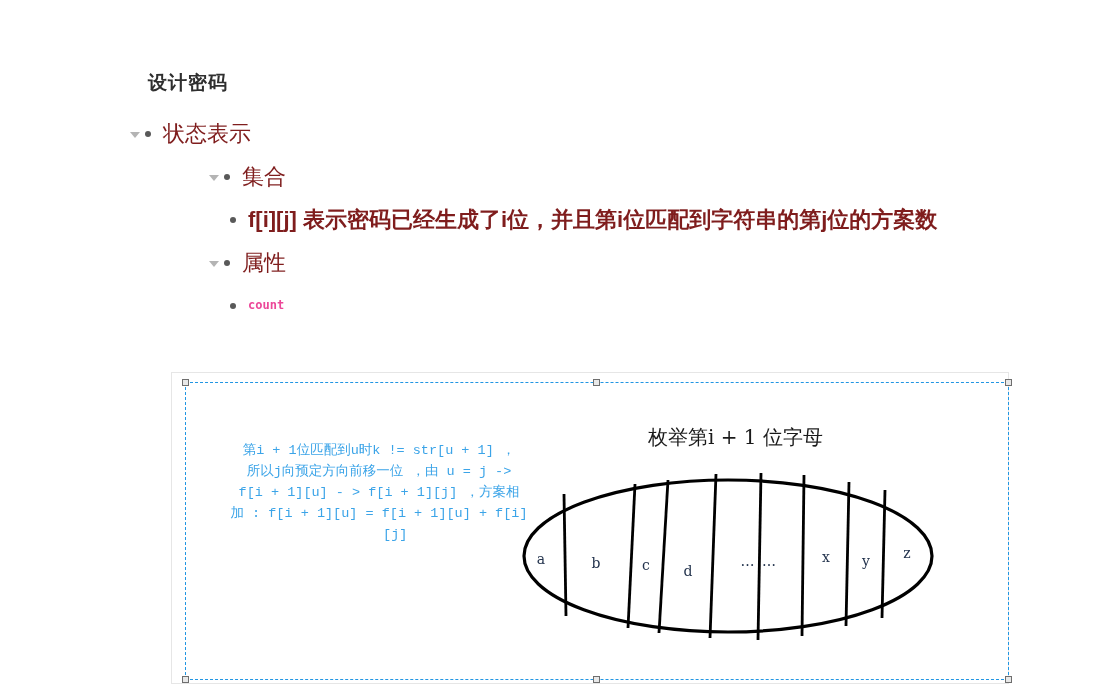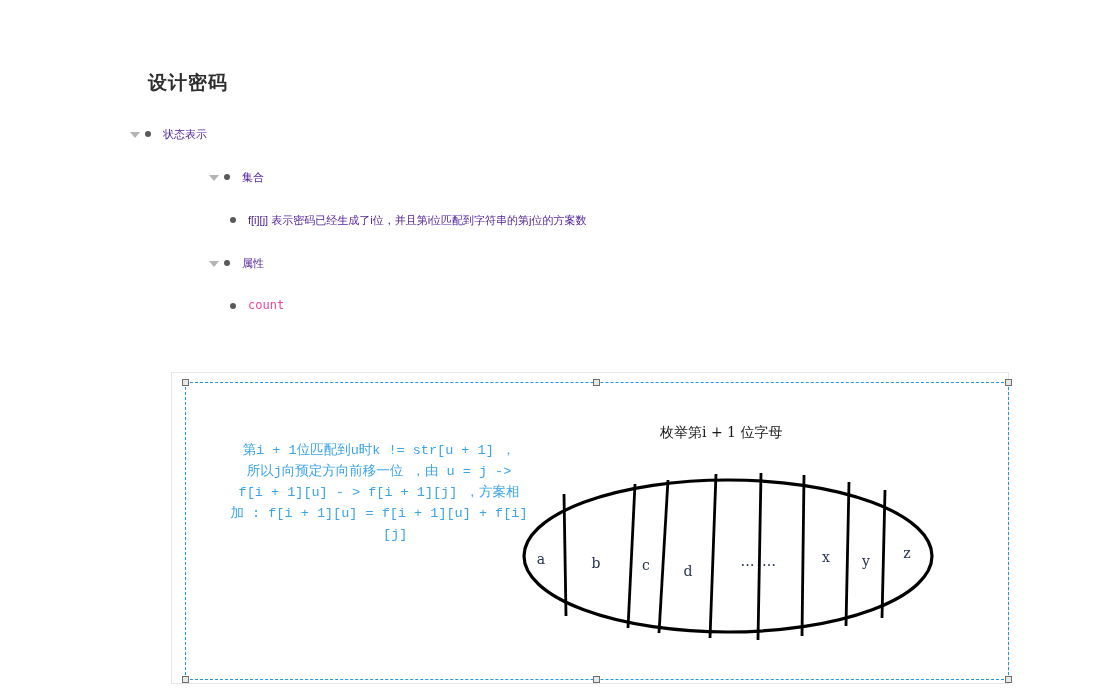--- a/index.html
+++ b/index.html
@@ -65,34 +65,34 @@
   }
   .li .dot {
     width: 6px;
     height: 6px;
     border-radius: 50%;
     background: #595959;
     margin-right: 12px;
     flex: 0 0 auto;
   }
   .li .txt {
-    font-size: 11px;
-    color: #4c1d95;
+    font-size: 22px;
+    color: #7f1d1d;
     white-space: nowrap;
     line-height: 1.3;
   }
   .li.mono .txt {
     font-family: "DejaVu Sans Mono", "Liberation Mono", monospace;
     font-size: 12px;
     color: #ec4899;
   }
 
   .lvl1 { padding-left: 128px; }
   .lvl2 { padding-left: 163px; margin-left: 44px; }
-  .lvl3 { padding-left: 213px; }
+  .lvl3 { padding-left: 213px; font-weight: bold; }
 
   
   .img-card {
     position: absolute;
     left: 171px;
     top: 372px;
     width: 838px;
     height: 312px;
     background: #ffffff;
     border: 1px solid #e6e6e6;
@@ -136,24 +136,23 @@
     letter-spacing: 0px;
     text-align: center;
   }
 
   
   .diagram-caption {
     position: absolute;
     left: 648px;
     top: 424px;
     font-family: "DejaVu Serif", "Liberation Serif", serif;
-    font-size: 14px;
+    font-size: 20px;
     color: #1a1a1a;
     white-space: nowrap;
-    margin-left: 12px;
   }
 
   
   .ellipse-wrap {
     position: absolute;
     left: 516px;
     top: 468px;
     width: 432px;
     height: 176px;
   }

